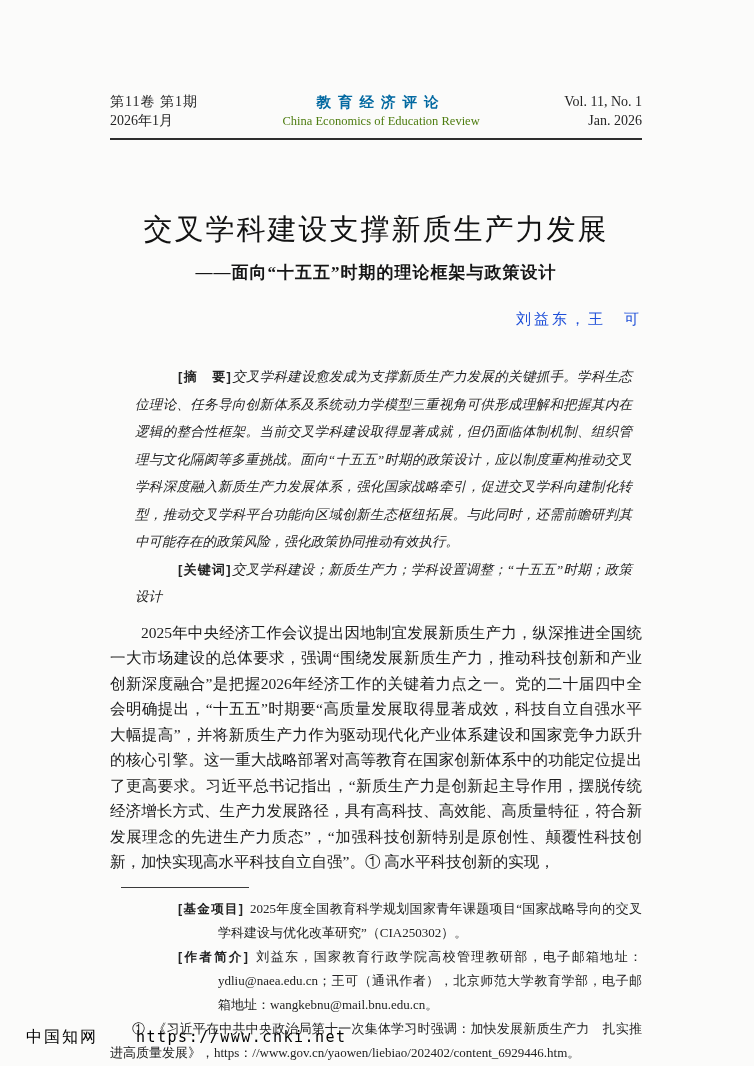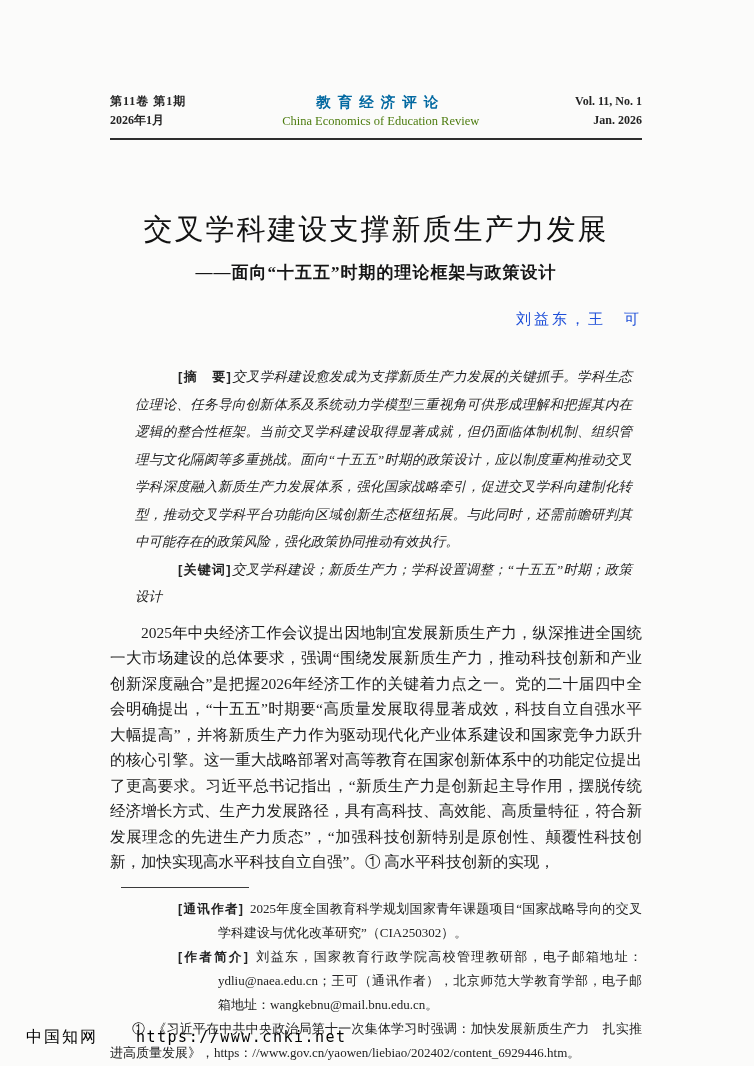--- a/index.html
+++ b/index.html
@@ -17,25 +17,24 @@
     box-sizing:border-box;
     padding:92px 112px 0 110px;
   }
   
   .journal-header{
     display:flex;
     justify-content:space-between;
     align-items:flex-start;
   }
   .jh-left,.jh-right{
-    font-size:12px;
+    font-size:14px;
     line-height:19px;
     white-space:nowrap;
     color:#242424;
-    font-weight:bold;
   }
   .jh-left .row1{letter-spacing:1px;}
   .jh-right{text-align:right;}
   .jh-center{text-align:center;flex:1;padding-top:1px;}
   .jh-center .cn{
     font-size:14.5px;font-weight:bold;letter-spacing:7px;
     color:#0369a1;line-height:19px;
   }
   .jh-center .en{font-size:12.5px;line-height:19px;color:#4d7c0f;}
   .header-rule{
@@ -173,21 +172,21 @@
 
   <div class="abstract-block">
     <p class="abstract"><span class="label">[摘　要]</span><span class="kai">交叉学科建设愈发成为支撑新质生产力发展的关键抓手。学科生态位理论、任务导向创新体系及系统动力学模型三重视角可供形成理解和把握其内在逻辑的整合性框架。当前交叉学科建设取得显著成就，但仍面临体制机制、组织管理与文化隔阂等多重挑战。面向“十五五”时期的政策设计，应以制度重构推动交叉学科深度融入新质生产力发展体系，强化国家战略牵引，促进交叉学科向建制化转型，推动交叉学科平台功能向区域创新生态枢纽拓展。与此同时，还需前瞻研判其中可能存在的政策风险，强化政策协同推动有效执行。</span></p>
     <p class="keywords"><span class="label">[关键词]</span><span class="kai">交叉学科建设；新质生产力；学科设置调整；“十五五”时期；政策设计</span></p>
   </div>
 
   <p class="body-text">2025年中央经济工作会议提出因地制宜发展新质生产力，纵深推进全国统一大市场建设的总体要求，强调“围绕发展新质生产力，推动科技创新和产业创新深度融合”是把握2026年经济工作的关键着力点之一。党的二十届四中全会明确提出，“十五五”时期要“高质量发展取得显著成效，科技自立自强水平大幅提高”，并将新质生产力作为驱动现代化产业体系建设和国家竞争力跃升的核心引擎。这一重大战略部署对高等教育在国家创新体系中的功能定位提出了更高要求。习近平总书记指出，“新质生产力是创新起主导作用，摆脱传统经济增长方式、生产力发展路径，具有高科技、高效能、高质量特征，符合新发展理念的先进生产力质态”，“加强科技创新特别是原创性、颠覆性科技创新，加快实现高水平科技自立自强”。① 高水平科技创新的实现，</p>
 
   <hr class="fn-rule">
   <div class="footnotes">
-    <p class="fn-entry"><span class="label">[通讯作者]</span><span class="fn-text">2025年度全国教育科学规划国家青年课题项目“国家战略导向的交叉学科建设与优化改革研究”（CIA250302）。</span></p>
+    <p class="fn-entry"><span class="label">[基金项目]</span><span class="fn-text">2025年度全国教育科学规划国家青年课题项目“国家战略导向的交叉学科建设与优化改革研究”（CIA250302）。</span></p>
     <p class="fn-entry"><span class="label">[作者简介]</span><span class="fn-text">刘益东，国家教育行政学院高校管理教研部，电子邮箱地址：ydliu@naea.edu.cn；王可（通讯作者），北京师范大学教育学部，电子邮箱地址：wangkebnu@mail.bnu.edu.cn。</span></p>
     <p class="fn-note"><span class="marker">①</span><span>《习近平在中共中央政治局第十一次集体学习时强调：加快发展新质生产力　扎实推进高质量发展》，https：//www.gov.cn/yaowen/liebiao/202402/content_6929446.htm。</span></p>
   </div>
 
   <div class="watermark">
     <span class="wm-name">中国知网</span><span class="wm-url">https://www.cnki.net</span>
   </div>
 
 </div>
 

